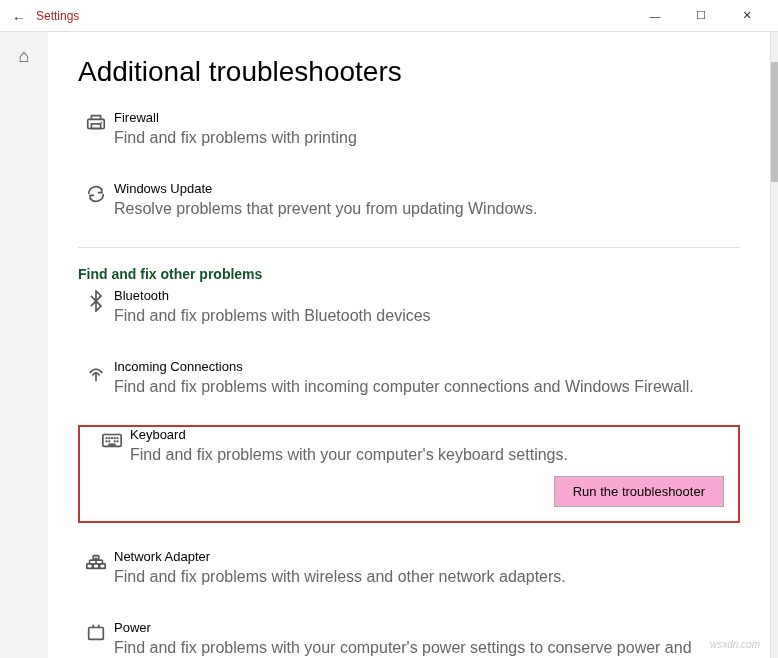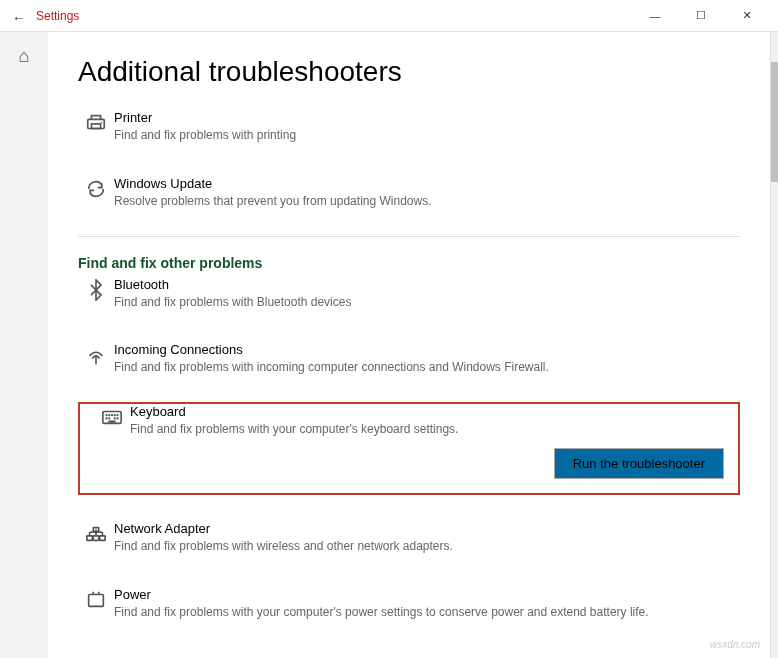--- a/index.html
+++ b/index.html
@@ -104,21 +104,21 @@
     }
 
     .item-text { flex: 1; }
     .item-title {
       font-size: 13px;
       font-weight: 400;
       color: #000;
       margin-bottom: 2px;
     }
     .item-desc {
-      font-size: 12px;
+      font-size: 16px;
       color: #666;
       line-height: 1.4;
     }
 
     .section-heading {
       font-size: 14px;
       font-weight: 600;
       color: #14532d;
       margin-top: 16px;
     }
@@ -142,21 +142,21 @@
       margin-bottom: 8px;
     }
 
     .troubleshooter-btn-row {
       display: flex;
       justify-content: flex-end;
       margin-top: 10px;
     }
 
     .troubleshooter-btn {
-      background: #0369a1;
+      background: #f9a8d4;
       border: 1px solid #aaa;
       padding: 7px 18px;
       font-size: 13px;
       cursor: pointer;
       color: #000;
     }
 
     
     .back-arrow {
       font-size: 14px;
@@ -210,21 +210,21 @@
     <div class="section-item">
       <div class="item-icon">
         <svg class="icon-svg" viewBox="0 0 24 24" fill="none" stroke="#555" stroke-width="1.8">
           <rect x="3" y="8" width="18" height="10" rx="1"></rect>
           <path d="M7 8V4h10v4"></path>
           <rect x="7" y="13" width="10" height="5"></rect>
           <circle cx="18" cy="11.5" r="0.8" fill="#555" stroke="none"></circle>
         </svg>
       </div>
       <div class="item-text">
-        <div class="item-title">Printer</div>
+        <div class="item-title">Firewall</div>
         <div class="item-desc">Find and fix problems with printing</div>
       </div>
     </div>
 
     <div class="section-item">
       <div class="item-icon">
         <svg class="icon-svg" viewBox="0 0 24 24" fill="none" stroke="#555" stroke-width="1.8">
           <path d="M4 12a8 8 0 0 1 14.5-4.6"></path>
           <path d="M20 12a8 8 0 0 1-14.5 4.6"></path>
           <polyline points="18,6 18.5,10.5 14,10.5"></polyline>

